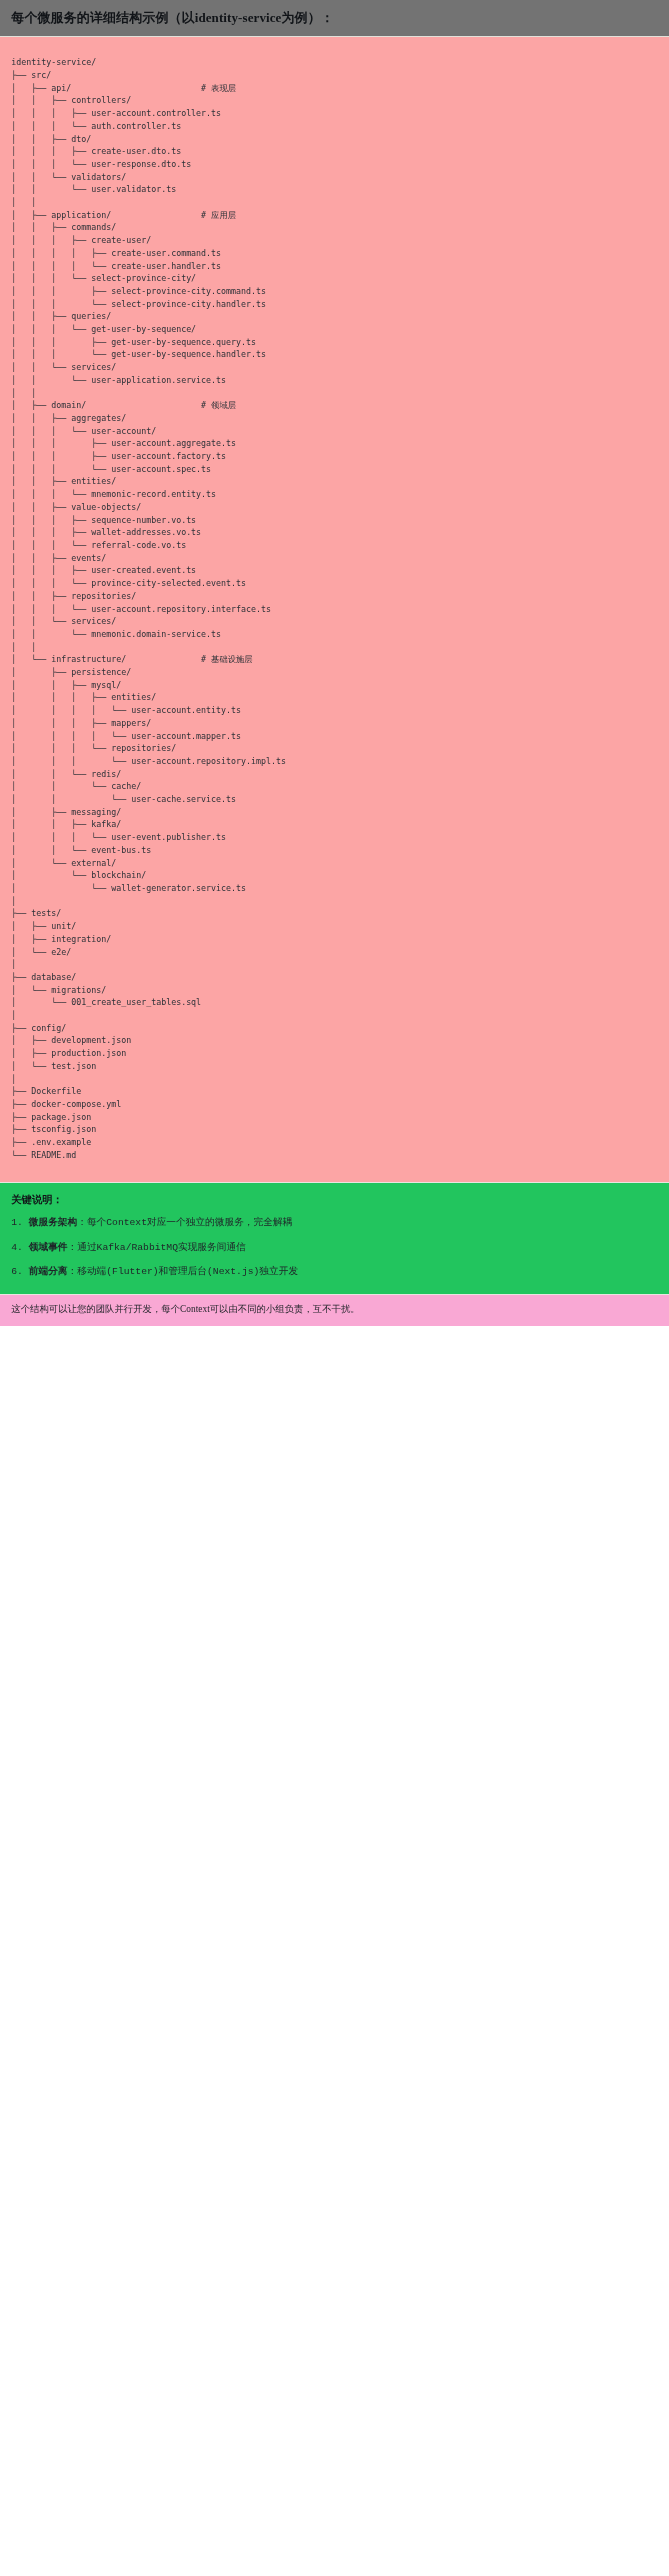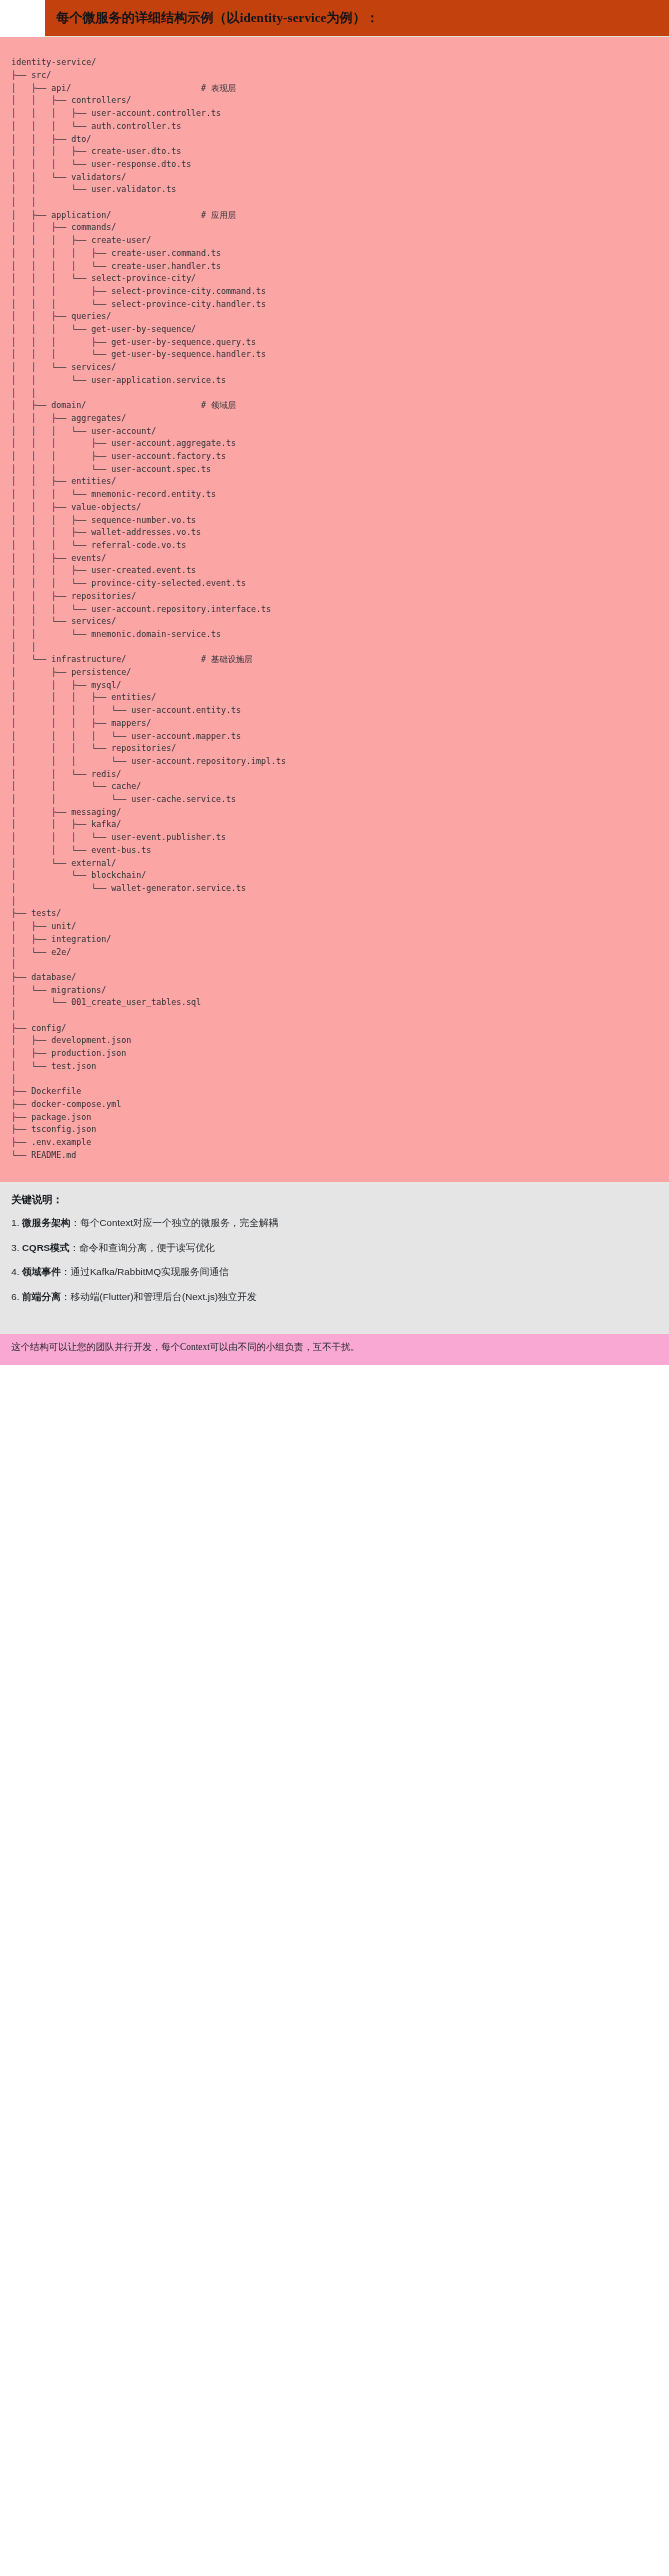--- a/index.html
+++ b/index.html
@@ -9,24 +9,23 @@
     background: #ffffff;
   }
   body {
     width: 669px;
     font-family: "Liberation Sans", sans-serif;
     color: #1f2328;
   }
 
   
   .doc-header {
-    background: #c2410c;
+    background: #737373;
     padding: 10px 11.3px 8.8px 11.3px;
     border-bottom: 0.6px solid #e3e1da;
-    margin-left: 45px;
   }
   .doc-header .title {
     font-family: "Liberation Serif", serif;
     font-weight: bold;
     font-size: 13px;
     line-height: 1.3;
     color: #111418;
     letter-spacing: 0.1px;
   }
 
@@ -46,37 +45,37 @@
   }
   .tree .ln {
     display: block;
     white-space: pre;
     min-height: 12.7px;
   }
 
   
   .notes {
     padding: 10px 11.3px 8.8px 11.3px;
-    background: #e5e5e5;
+    background: #22c55e;
   }
   .notes-title {
     font-family: "Liberation Serif", serif;
     font-weight: bold;
     font-size: 10.3px;
     color: #111418;
     margin: 0 0 8.8px 0;
   }
   .note-item {
-    font-family: Liberation Sans, sans-serif;
+    font-family: Liberation Mono, monospace;
     font-size: 9.7px;
     line-height: 1.5;
     color: #1f2328;
     margin: 0 0 10px 0;
   }
-  .note-item:last-of-type { margin-bottom: 20px; }
+  .note-item:last-of-type { margin-bottom: 6px; }
   .note-num { }
   .note-term { font-weight: bold; }
   .note-sep { }
   .note-desc { }
 
   .footer-note {
     font-family: "Liberation Serif", serif;
     font-size: 9.4px;
     line-height: 1.55;
     color: #1f2328;
@@ -93,20 +92,19 @@
 </div>
 
 <div class="code-block">
   <pre class="tree" id="tree-root"><span class="ln">identity-service/</span><span class="ln">├── src/</span><span class="ln">│   ├── api/                          # 表现层</span><span class="ln">│   │   ├── controllers/</span><span class="ln">│   │   │   ├── user-account.controller.ts</span><span class="ln">│   │   │   └── auth.controller.ts</span><span class="ln">│   │   ├── dto/</span><span class="ln">│   │   │   ├── create-user.dto.ts</span><span class="ln">│   │   │   └── user-response.dto.ts</span><span class="ln">│   │   └── validators/</span><span class="ln">│   │       └── user.validator.ts</span><span class="ln">│   │</span><span class="ln">│   ├── application/                  # 应用层</span><span class="ln">│   │   ├── commands/</span><span class="ln">│   │   │   ├── create-user/</span><span class="ln">│   │   │   │   ├── create-user.command.ts</span><span class="ln">│   │   │   │   └── create-user.handler.ts</span><span class="ln">│   │   │   └── select-province-city/</span><span class="ln">│   │   │       ├── select-province-city.command.ts</span><span class="ln">│   │   │       └── select-province-city.handler.ts</span><span class="ln">│   │   ├── queries/</span><span class="ln">│   │   │   └── get-user-by-sequence/</span><span class="ln">│   │   │       ├── get-user-by-sequence.query.ts</span><span class="ln">│   │   │       └── get-user-by-sequence.handler.ts</span><span class="ln">│   │   └── services/</span><span class="ln">│   │       └── user-application.service.ts</span><span class="ln">│   │</span><span class="ln">│   ├── domain/                       # 领域层</span><span class="ln">│   │   ├── aggregates/</span><span class="ln">│   │   │   └── user-account/</span><span class="ln">│   │   │       ├── user-account.aggregate.ts</span><span class="ln">│   │   │       ├── user-account.factory.ts</span><span class="ln">│   │   │       └── user-account.spec.ts</span><span class="ln">│   │   ├── entities/</span><span class="ln">│   │   │   └── mnemonic-record.entity.ts</span><span class="ln">│   │   ├── value-objects/</span><span class="ln">│   │   │   ├── sequence-number.vo.ts</span><span class="ln">│   │   │   ├── wallet-addresses.vo.ts</span><span class="ln">│   │   │   └── referral-code.vo.ts</span><span class="ln">│   │   ├── events/</span><span class="ln">│   │   │   ├── user-created.event.ts</span><span class="ln">│   │   │   └── province-city-selected.event.ts</span><span class="ln">│   │   ├── repositories/</span><span class="ln">│   │   │   └── user-account.repository.interface.ts</span><span class="ln">│   │   └── services/</span><span class="ln">│   │       └── mnemonic.domain-service.ts</span><span class="ln">│   │</span><span class="ln">│   └── infrastructure/               # 基础设施层</span><span class="ln">│       ├── persistence/</span><span class="ln">│       │   ├── mysql/</span><span class="ln">│       │   │   ├── entities/</span><span class="ln">│       │   │   │   └── user-account.entity.ts</span><span class="ln">│       │   │   ├── mappers/</span><span class="ln">│       │   │   │   └── user-account.mapper.ts</span><span class="ln">│       │   │   └── repositories/</span><span class="ln">│       │   │       └── user-account.repository.impl.ts</span><span class="ln">│       │   └── redis/</span><span class="ln">│       │       └── cache/</span><span class="ln">│       │           └── user-cache.service.ts</span><span class="ln">│       ├── messaging/</span><span class="ln">│       │   ├── kafka/</span><span class="ln">│       │   │   └── user-event.publisher.ts</span><span class="ln">│       │   └── event-bus.ts</span><span class="ln">│       └── external/</span><span class="ln">│           └── blockchain/</span><span class="ln">│               └── wallet-generator.service.ts</span><span class="ln">│</span><span class="ln">├── tests/</span><span class="ln">│   ├── unit/</span><span class="ln">│   ├── integration/</span><span class="ln">│   └── e2e/</span><span class="ln">│</span><span class="ln">├── database/</span><span class="ln">│   └── migrations/</span><span class="ln">│       └── 001_create_user_tables.sql</span><span class="ln">│</span><span class="ln">├── config/</span><span class="ln">│   ├── development.json</span><span class="ln">│   ├── production.json</span><span class="ln">│   └── test.json</span><span class="ln">│</span><span class="ln">├── Dockerfile</span><span class="ln">├── docker-compose.yml</span><span class="ln">├── package.json</span><span class="ln">├── tsconfig.json</span><span class="ln">├── .env.example</span><span class="ln">└── README.md</span></pre>
 </div>
 
 <div class="notes">
   <div class="notes-title">关键说明：</div>
   <div id="notes-list">
       <div class="note-item"><span class="note-num">1.</span> <span class="note-term">微服务架构</span><span class="note-sep">：</span><span class="note-desc">每个Context对应一个独立的微服务，完全解耦</span></div>
-      <div class="note-item"><span class="note-num">3.</span> <span class="note-term">CQRS模式</span><span class="note-sep">：</span><span class="note-desc">命令和查询分离，便于读写优化</span></div>
       <div class="note-item"><span class="note-num">4.</span> <span class="note-term">领域事件</span><span class="note-sep">：</span><span class="note-desc">通过Kafka/RabbitMQ实现服务间通信</span></div>
       <div class="note-item"><span class="note-num">6.</span> <span class="note-term">前端分离</span><span class="note-sep">：</span><span class="note-desc">移动端(Flutter)和管理后台(Next.js)独立开发</span></div>
     </div>
 </div>
 
 <div class="footer-note">这个结构可以让您的团队并行开发，每个Context可以由不同的小组负责，互不干扰。</div>
 
 
 </body></html>

